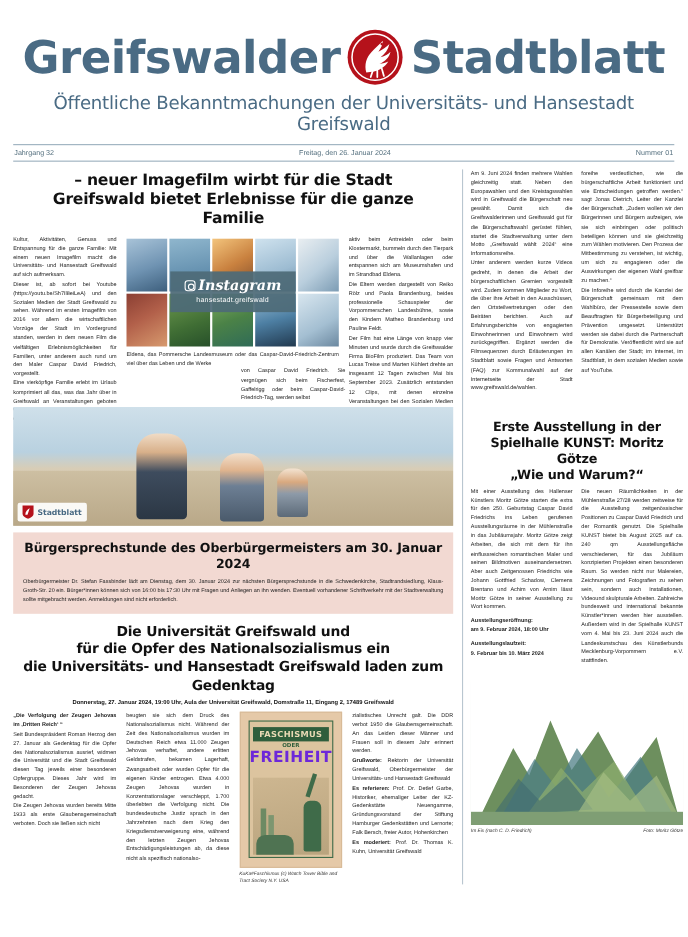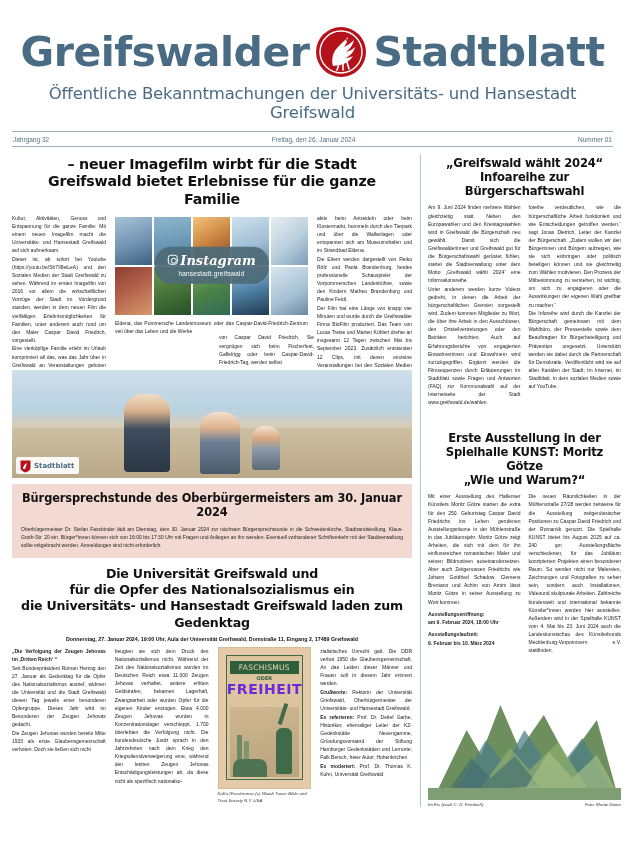--- a/index.html
+++ b/index.html
@@ -77,21 +77,21 @@
   .tile.s3 { background:linear-gradient(150deg,#f3c47c 0%,#c9813f 50%,#7b4a2c 100%); }
   .tile.s4 { background:linear-gradient(160deg,#cfe2ee 0%,#9dbcd2 60%,#6b8ba6 100%); }
   .tile.s5 { background:linear-gradient(140deg,#e9eef1 0%,#b9cedd 55%,#7c9cb4 100%); }
   .tile.s6 { background:linear-gradient(150deg,#8b3f33 0%,#b2604a 45%,#d79a6e 100%); }
   .tile.s7 { background:linear-gradient(160deg,#6f9b4f 0%,#3f6d34 60%,#27502a 100%); }
   .tile.s8 { background:linear-gradient(160deg,#7fae5e 0%,#4b8247 50%,#2f6b57 100%); }
   .tile.s9 { background:linear-gradient(165deg,#9cc1d9 0%,#4d7fa3 50%,#21394f 100%); }
   .tile.s10{ background:linear-gradient(150deg,#d8e6ef 0%,#a4bfd2 60%,#6b88a0 100%); }
   .insta-badge {
     position:absolute; left:50%; top:50%; transform:translate(-50%,-52%);
-    background:rgba(78,106,119,0.93); color:#fff; border-radius:16px;
+    background:rgba(78,106,119,0.93); color:#fff; border-radius:0;
     padding:6px 13px 7px; text-align:center; z-index:5;
   }
   .insta-row { display:flex; align-items:center; gap:3px; justify-content:center;
                font-family:"DejaVu Serif", serif; font-style:italic; font-size:13px; font-weight:700; }
   .insta-handle { font-size:6.4px; margin-top:2px; letter-spacing:0.2px; font-family:"Liberation Sans",sans-serif; }
   .ig-glyph { width:10px; height:10px; border:1.4px solid #fff; border-radius:3px; position:relative; display:inline-block; }
   .ig-glyph::after { content:""; position:absolute; left:2px; top:2px; width:4px; height:4px; border:1.2px solid #fff; border-radius:50%; }
 
   
   .beach {
@@ -123,21 +123,21 @@
     font-weight:700; font-size:12.6px; line-height:1.3; color:#111; letter-spacing:-0.2px;
   }
   .gedenk .sub { text-align:center; font-weight:700; font-size:5.3px; margin:5px 0 5px; color:#111; }
 
   .book {
     width:100%; height:142px; background:#e5c9a8; position:relative; overflow:hidden;
     border:0.5px solid #d8bb98; margin-bottom:1px;
   }
   .book .frame { position:absolute; left:8%; right:8%; top:5%; bottom:6%; background:#dcc49f; border:1px solid #3f6b49; }
   .book .banner { position:absolute; left:12%; right:12%; top:9%; height:13px; background:#2f5e3c; color:#e8d9b4;
-                  font-family:"DejaVu Sans",sans-serif; font-weight:400; font-size:7.5px; display:flex; align-items:center; justify-content:center; letter-spacing:0.3px; }
+                  font-family:"DejaVu Sans",sans-serif; font-weight:700; font-size:7.5px; display:flex; align-items:center; justify-content:center; letter-spacing:0.3px; }
   .book .oder { position:absolute; left:0; right:0; top:calc(9% + 14px); text-align:center; color:#2f5e3c; font-size:5px; font-weight:700; font-family:"DejaVu Sans",sans-serif; }
   .book .freiheit { position:absolute; left:0; right:0; top:calc(9% + 20px); text-align:center; color:#6d28d9;
                     font-family:"DejaVu Sans",sans-serif; font-weight:700; font-size:14px; letter-spacing:0.5px; }
   .book .scene { position:absolute; left:12%; right:12%; top:42%; bottom:8%; background:linear-gradient(170deg,#cdb690 0%,#b9a47e 100%); }
   .book .man { position:absolute; right:20%; bottom:10%; width:16px; height:46px; background:#3f6b49; border-radius:6px 6px 2px 2px; }
   .book .arm { position:absolute; right:27%; bottom:45%; width:4px; height:22px; background:#3f6b49; transform:rotate(18deg); }
   .book .col1 { position:absolute; left:20%; bottom:12%; width:5px; height:36px; background:#6d8a63; }
   .book .col2 { position:absolute; left:28%; bottom:12%; width:5px; height:30px; background:#7d9670; }
   .book .crowd { position:absolute; left:16%; bottom:8%; width:34px; height:18px; background:#4f7352; border-radius:8px 8px 0 0; }
 
@@ -290,24 +290,20 @@
             <p class="t"><span class="b">Grußworte:</span><span> Rektorin der Universität Greifswald, Oberbürgermeister der Universitäts- und Hansestadt Greifswald</span></p>
             <p class="t"><span class="b">Es referieren:</span><span> Prof. Dr. Detlef Garbe, Historiker, ehemaliger Leiter der KZ-Gedenkstätte Neuengamme, Gründungsvorstand der Stiftung Hamburger Gedenkstätten und Lernorte; Falk Bersch, freier Autor, Hohenkirchen</span></p>
             <p class="t"><span class="b">Es moderiert:</span><span> Prof. Dr. Thomas K. Kuhn, Universität Greifswald</span></p>
           </div>
         </div>
       </div>
     </div>
 
     <div class="right-block">
 
-      <div class="hl hl-right">
-        <div>„Greifswald wählt 2024“</div>
-        <div>Infoareihe zur Bürgerschaftswahl</div>
-      </div>
 
       <div style="display:flex; gap:8px;">
         <div style="width:95px;">
           <p class="t">Am 9. Juni 2024 finden mehrere Wahlen gleichzeitig statt. Neben den Europawahlen und den Kreistagswahlen wird in Greifswald die Bürgerschaft neu gewählt. Damit sich die Greifswalderinnen und Greifswald gut für die Bürgerschaftswahl gerüstet fühlen, startet die Stadtverwaltung unter dem Motto „Greifswald wählt 2024“ eine Informationsreihe.</p>
           <p class="t">Unter anderem werden kurze Videos gedreht, in denen die Arbeit der bürgerschaftlichen Gremien vorgestellt wird. Zudem kommen Mitglieder zu Wort, die über ihre Arbeit in den Ausschüssen, den Ortsteilvertretungen oder den Beiräten berichten. Auch auf Erfahrungsberichte von engagierten Einwohnerinnen und Einwohnern wird zurückgegriffen. Ergänzt werden die Filmsequenzen durch Erläuterungen im Stadtblatt sowie Fragen und Antworten (FAQ) zur Kommunalwahl auf der Internetseite der Stadt www.greifswald.de/wahlen.</p>
         </div>
         <div style="width:95px;">
           <p class="t">foreihe verdeutlichen, wie die bürgerschaftliche Arbeit funktioniert und wie Entscheidungen getroffen werden.“ sagt Jonas Dietrich, Leiter der Kanzlei der Bürgerschaft. „Zudem wollen wir den Bürgerinnen und Bürgern aufzeigen, wie sie sich einbringen oder politisch beteiligen können und sie gleichzeitig zum Wählen motivieren. Den Prozess der Mitbestimmung zu verstehen, ist wichtig, um sich zu engagieren oder die Auswirkungen der eigenen Wahl greifbar zu machen.“</p>
           <p class="t">Die Inforeihe wird durch die Kanzlei der Bürgerschaft gemeinsam mit dem Wahlbüro, der Pressestelle sowie dem Beauftragten für Bürgerbeteiligung und Prävention umgesetzt. Unterstützt werden sie dabei durch die Partnerschaft für Demokratie. Veröffentlicht wird sie auf allen Kanälen der Stadt; im Internet, im Stadtblatt, in dem sozialen Medien sowie auf YouTube.</p>
         </div>

